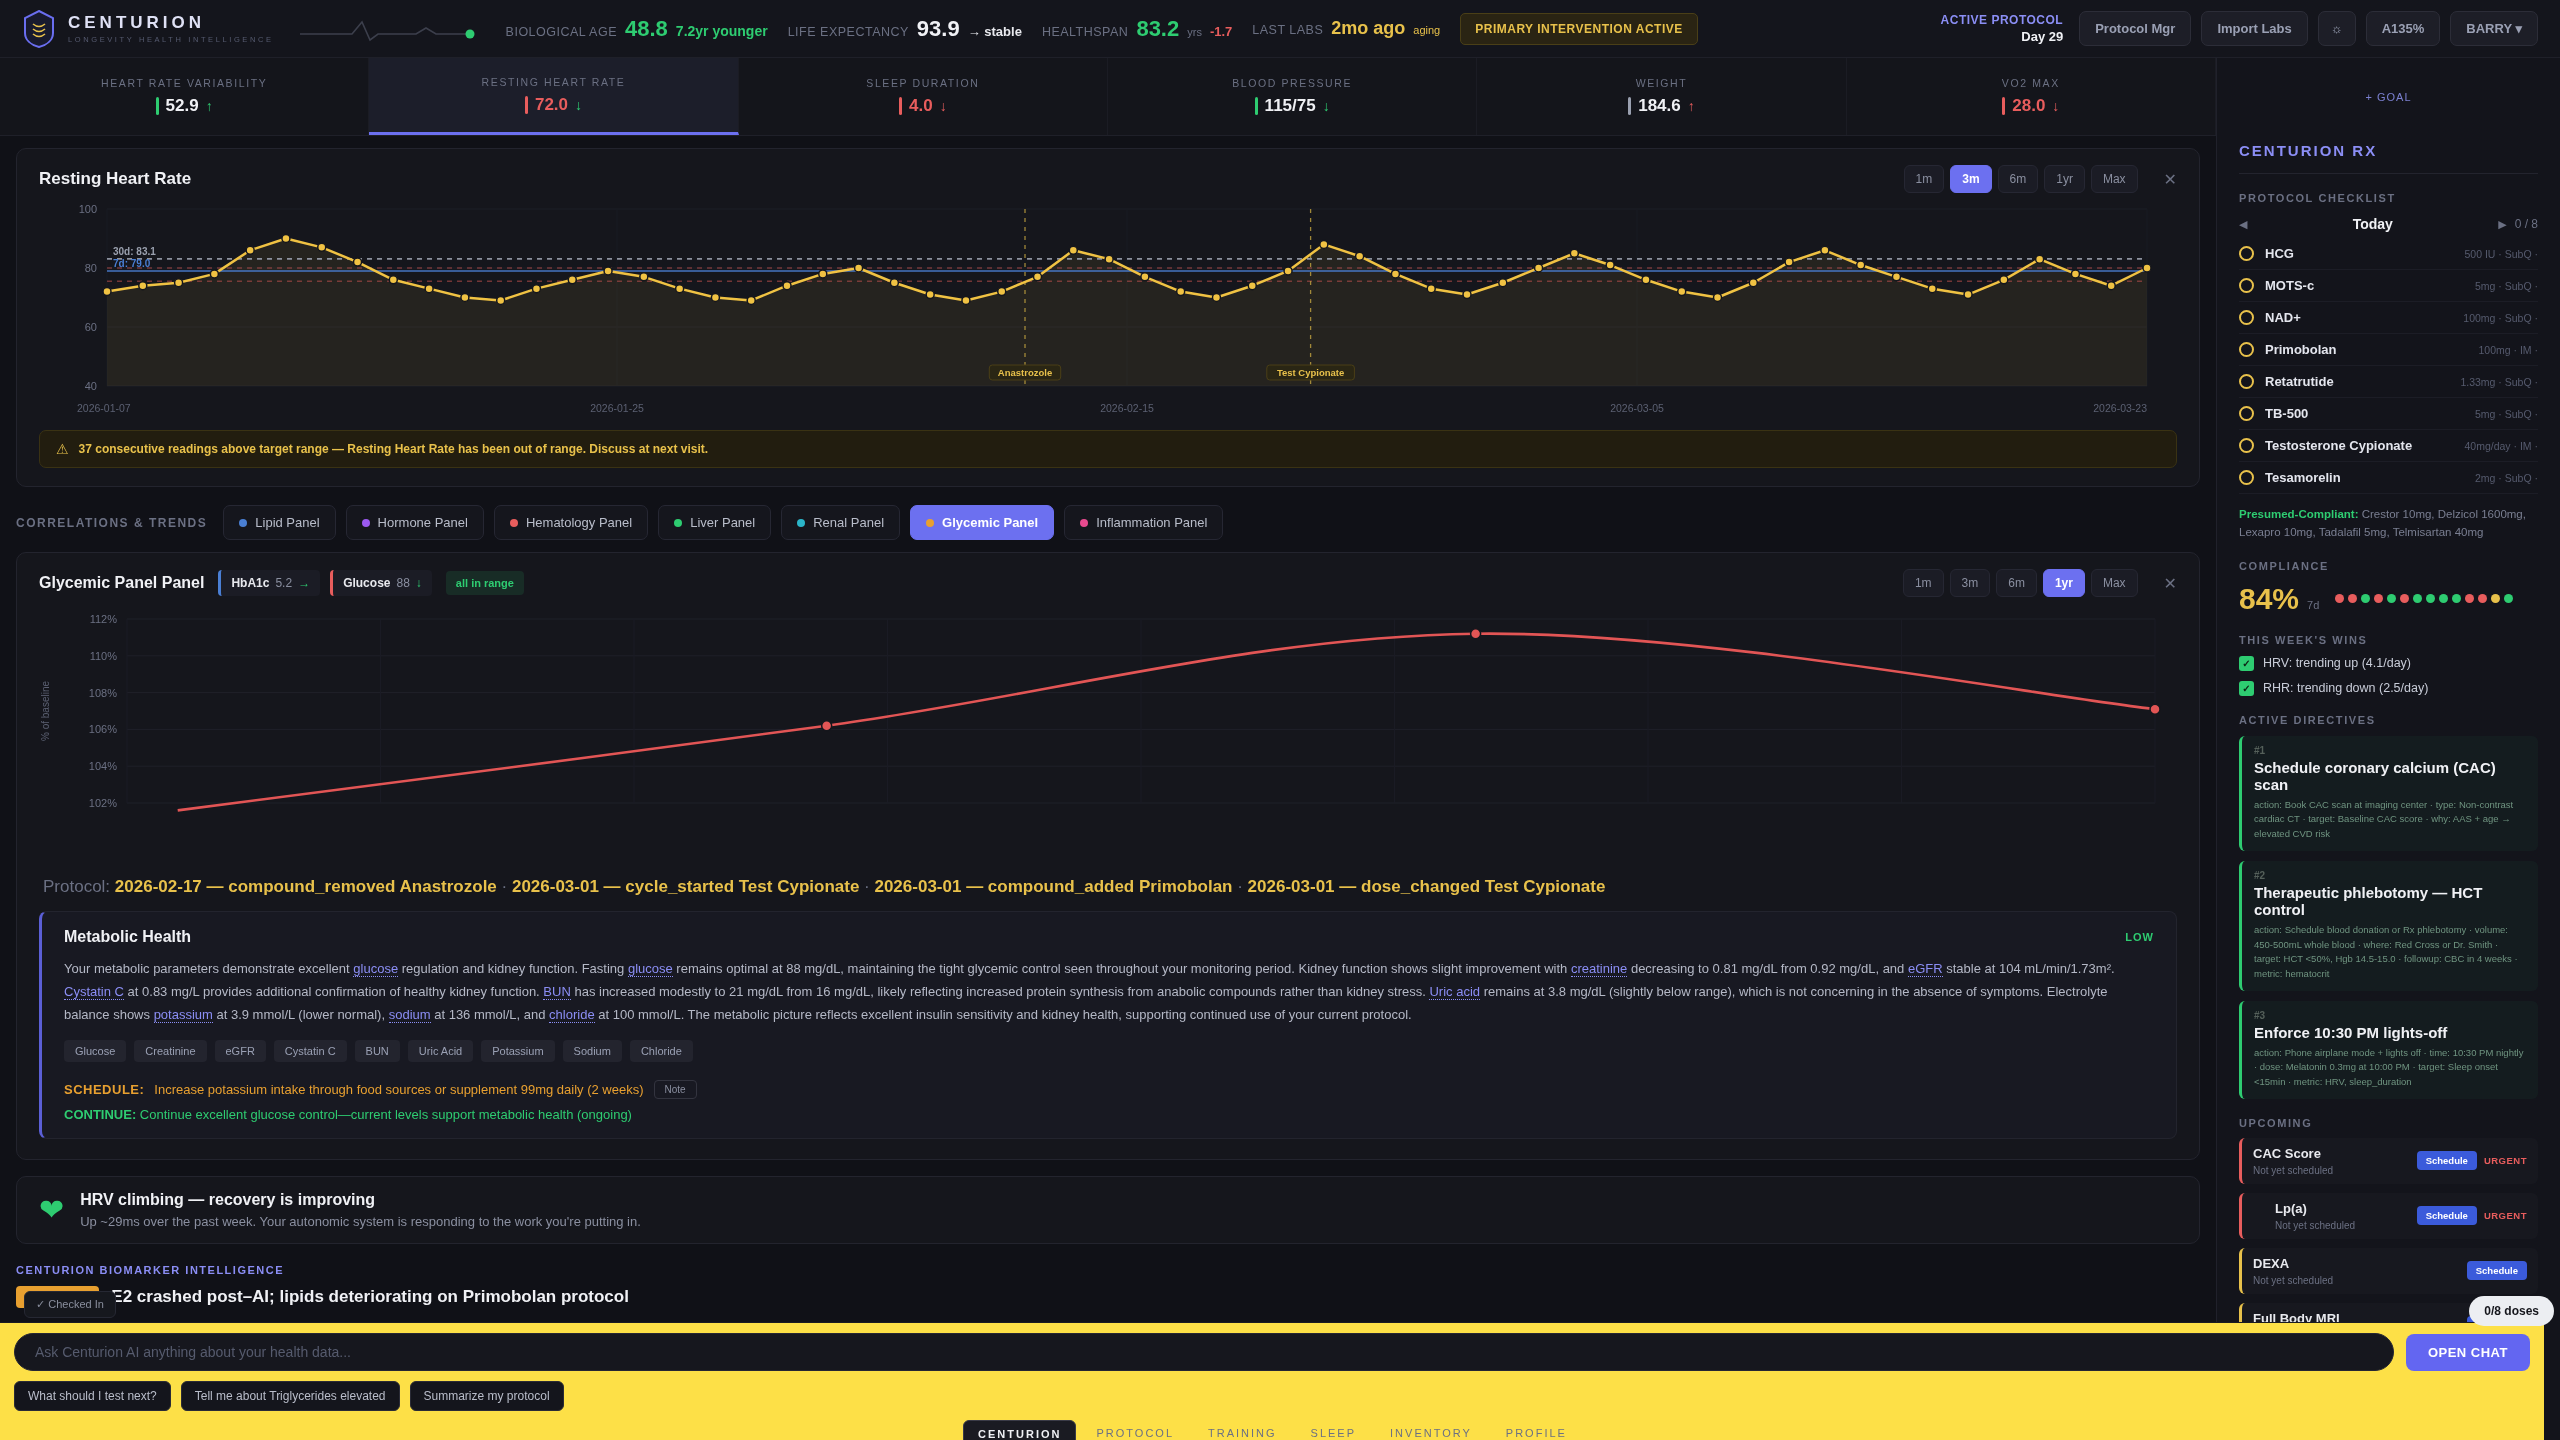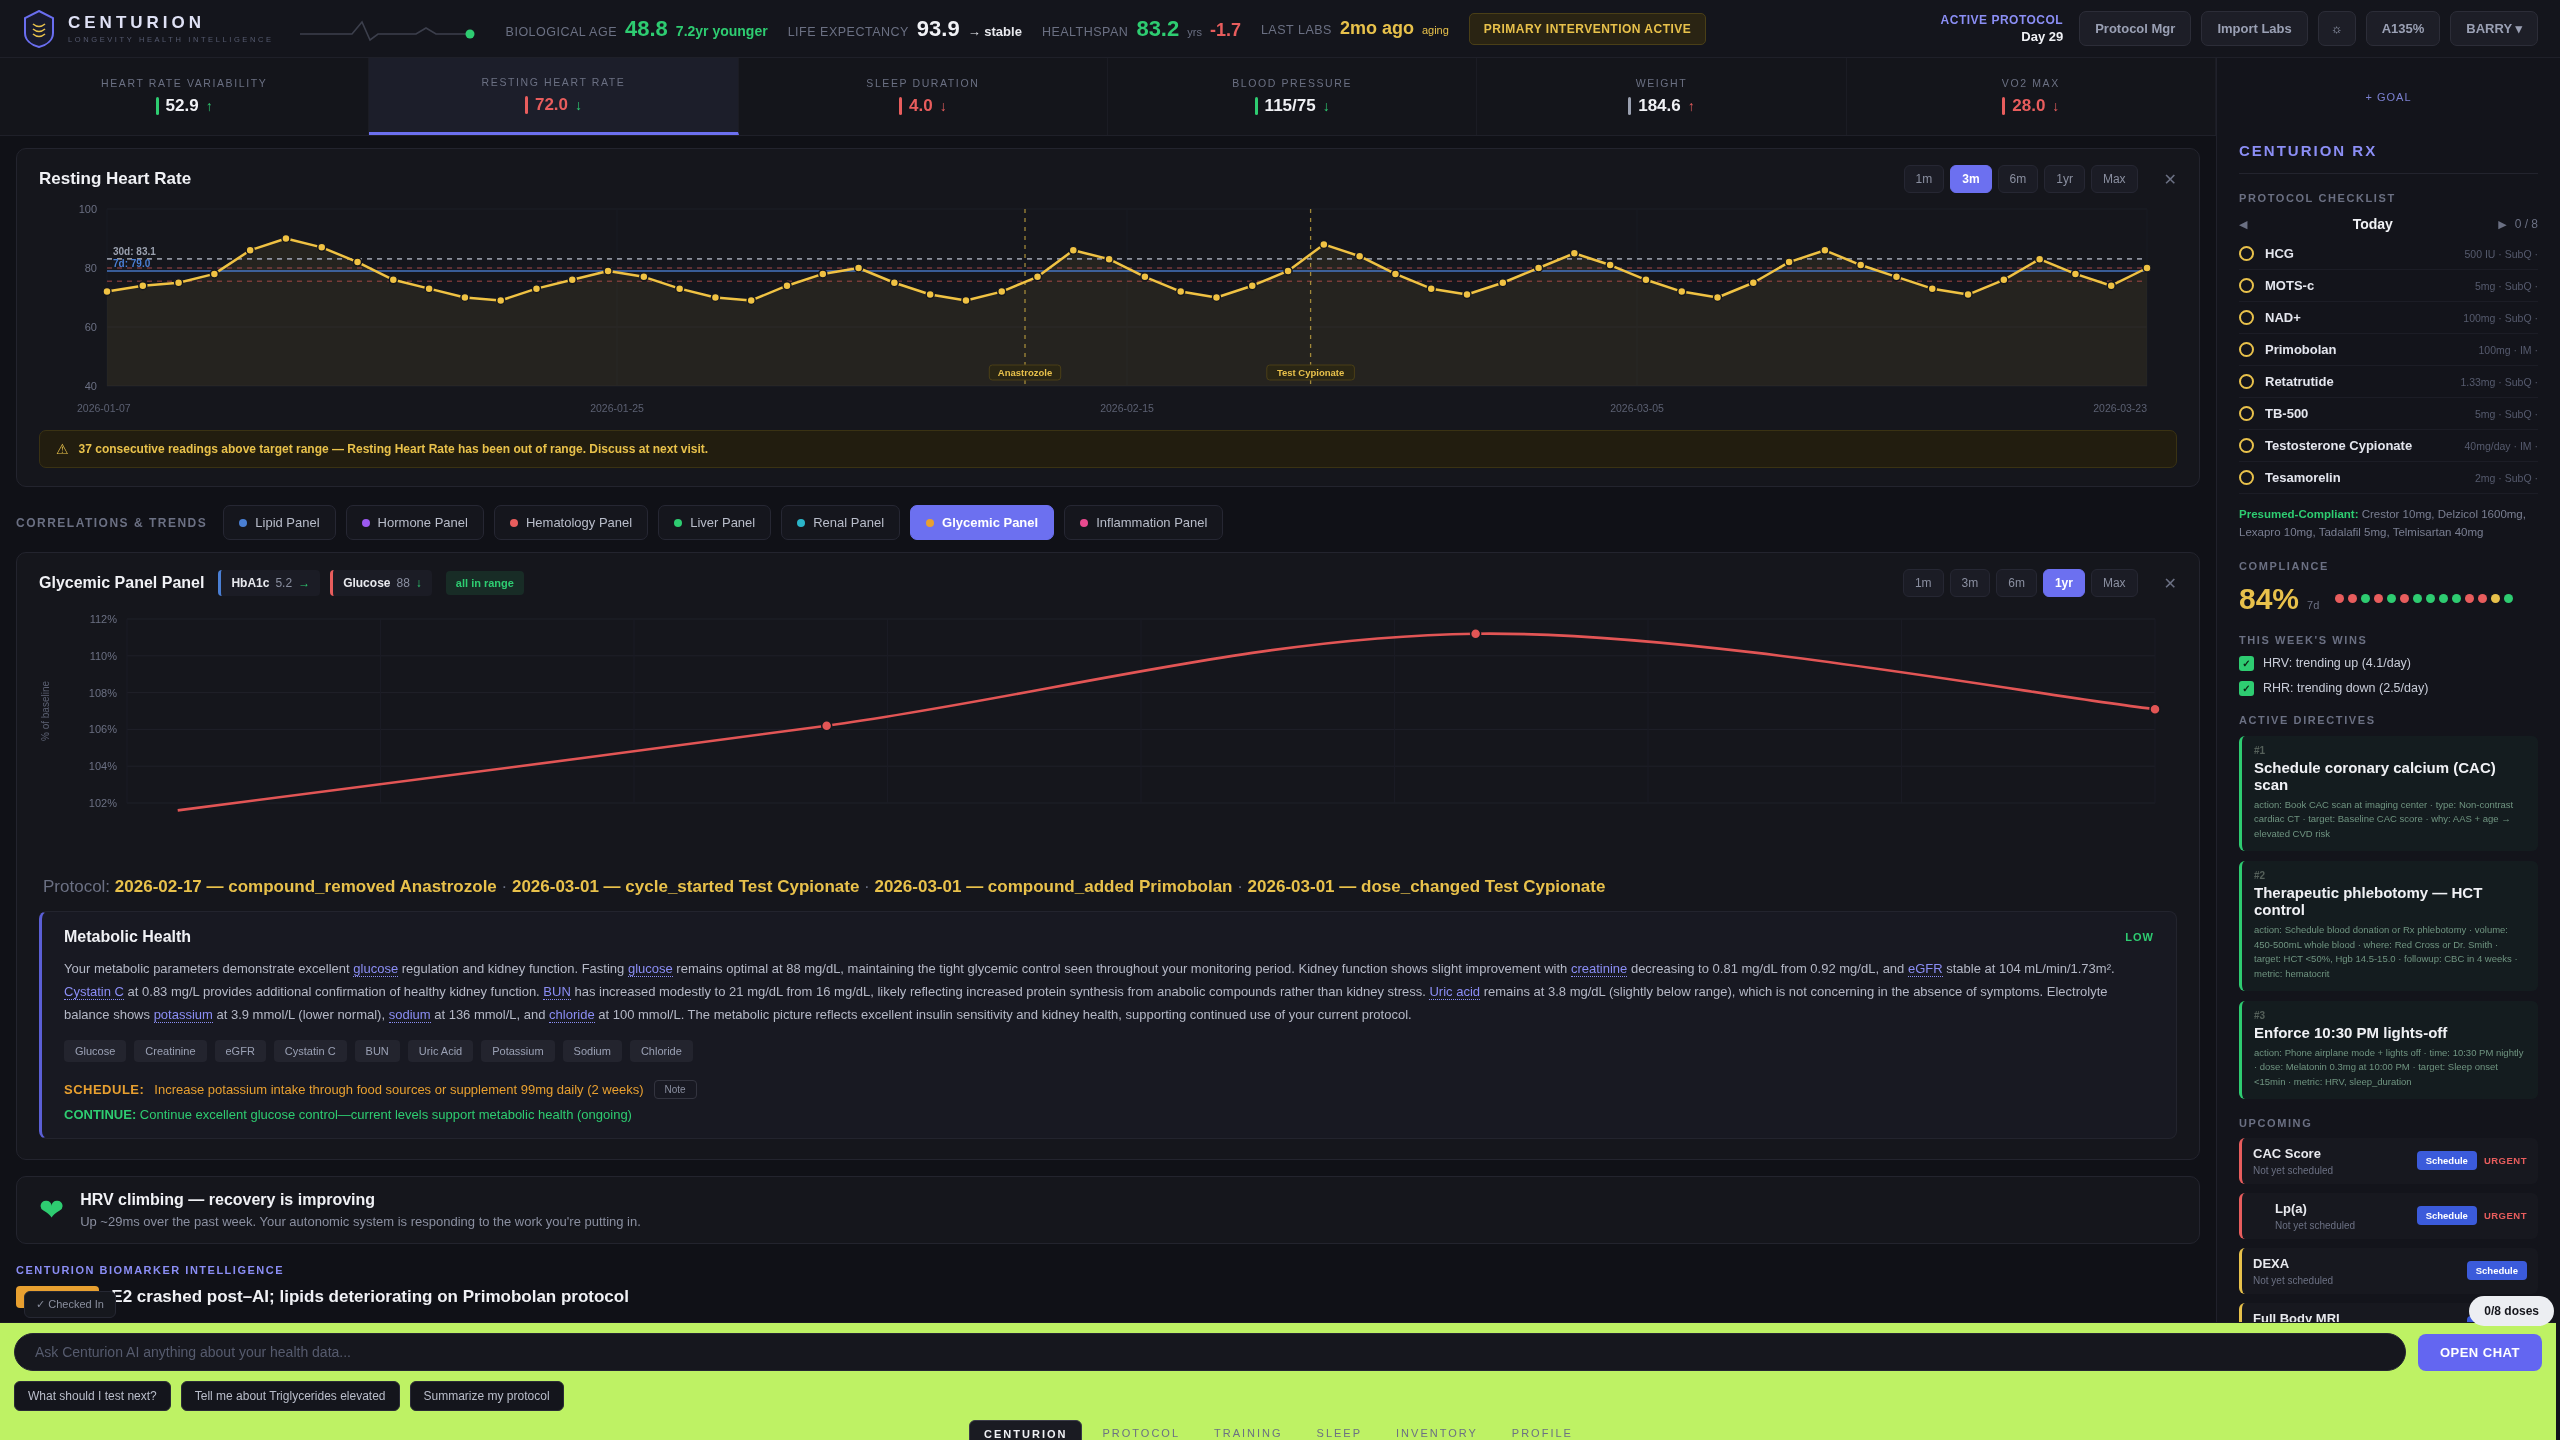--- a/index.html
+++ b/index.html
@@ -12,21 +12,21 @@
   .logo-wrap { display:flex; align-items:center; gap:12px; }
   .logo-title { font-size:17px; font-weight:bold; letter-spacing:4px; color:#dfe1f5; }
   .logo-sub { font-size:7.5px; letter-spacing:2.6px; color:#565b70; margin-top:2px; }
   .ekg { margin:0 6px; }
   .tstat { display:flex; align-items:baseline; gap:8px; white-space:nowrap; }
   .tstat .lbl { font-size:12.5px; color:#6b7083; letter-spacing:.5px; }
   .big-green { font-size:22px; font-weight:bold; color:#2ecc71; }
   .big-white { font-size:22px; font-weight:bold; color:#f0f1f5; }
   .delta-green { font-size:14px; font-weight:bold; color:#2ecc71; }
   .delta-white { font-size:13px; font-weight:bold; color:#e8e9ee; }
-  .delta-red { font-size:18px; font-weight:bold; color:#e85d5d; }
+  .delta-red { font-size:13px; font-weight:bold; color:#e85d5d; }
   .unit { font-size:11px; color:#6b7083; }
   .labs-val { font-size:18px; font-weight:bold; color:#e8c14b; }
   .labs-tag { font-size:11px; color:#e8c14b; }
   .pia-badge { background:#2a2413; border:1px solid #4a3f17; color:#e8c14b; font-size:12px; font-weight:bold; letter-spacing:.5px; padding:8px 14px; border-radius:5px; white-space:nowrap; }
   .top-right { margin-left:auto; display:flex; align-items:center; gap:10px; }
   .proto-block { text-align:right; margin-right:6px; }
   .proto-l1 { font-size:12px; font-weight:bold; color:#8b8ef5; letter-spacing:.5px; }
   .proto-l2 { font-size:13px; font-weight:bold; color:#f0f1f5; margin-top:2px; }
   .hbtn { background:#1d1e27; border:1px solid #2c2d38; color:#9aa0b4; font-size:13px; font-weight:bold; padding:9px 15px; border-radius:7px; cursor:pointer; white-space:nowrap; }
   .hbtn.icon { padding:9px 12px; }
@@ -137,21 +137,21 @@
   .dir-title { font-size:15px; font-weight:bold; color:#f0f1f5; margin-top:3px; }
   .dir-body { font-size:9.5px; line-height:1.55; color:#6f9480; margin-top:5px; }
   .up-card { margin-top:9px; background:#17181f; border-radius:6px; padding:8px 11px; border-left:3px solid #e8c14b; display:flex; align-items:center; }
   .up-main .up-title { font-size:13px; font-weight:bold; color:#e8e9ee; }
   .up-main .up-sub { font-size:10px; color:#6b7083; margin-top:4px; }
   .up-right { margin-left:auto; display:flex; align-items:center; gap:7px; }
   .sched-chip { background:#3b5bdb; color:#fff; font-size:9.5px; font-weight:bold; padding:4px 9px; border-radius:4px; cursor:pointer; }
   .urgent-tag { color:#e85d5d; font-size:9.5px; font-weight:bold; letter-spacing:.5px; }
 
   
-  .bottom-overlay { position:absolute; left:0; right:4px; bottom:0; height:118px; background:#bef264; border-top:1px solid #1a1b22; z-index:40; }
+  .bottom-overlay { position:absolute; left:0; right:16px; bottom:0; height:118px; background:#fde047; border-top:1px solid #1a1b22; z-index:40; }
   .chat-row { display:flex; align-items:center; gap:12px; padding:10px 14px 0; }
   .chat-input { flex:1; height:38px; background:#16171e; border:1px solid #262733; border-radius:20px; color:#e8e9ee; font-size:14px; padding:0 20px; outline:none; font-family:"Liberation Sans", sans-serif; }
   .chat-input::placeholder { color:#565b6e; }
   .open-chat { background:#6366f1; color:#fff; border:none; font-size:13px; font-weight:bold; letter-spacing:.5px; padding:11px 22px; border-radius:8px; cursor:pointer; }
   .sugg-row { display:flex; gap:10px; padding:10px 14px 0; }
   .sugg { background:#14151c; border:1px solid #2a2b36; color:#b9bdca; font-size:12px; padding:7px 13px; border-radius:6px; cursor:pointer; }
   .nav-row { display:flex; justify-content:center; gap:6px; padding-top:9px; }
   .nav-item { font-size:11px; letter-spacing:2px; color:#6b7083; padding:7px 14px; border-radius:6px; cursor:pointer; }
   .nav-item.active { color:#f0f1f5; background:#1a1b22; border:1px solid #3a3b47; font-weight:bold; }
 

